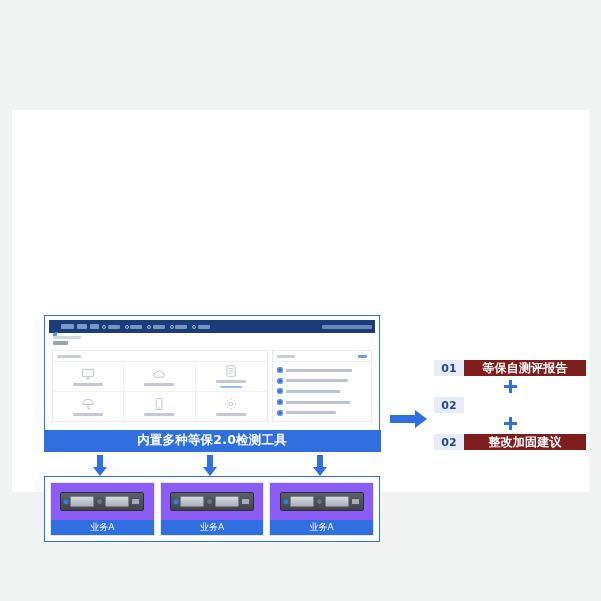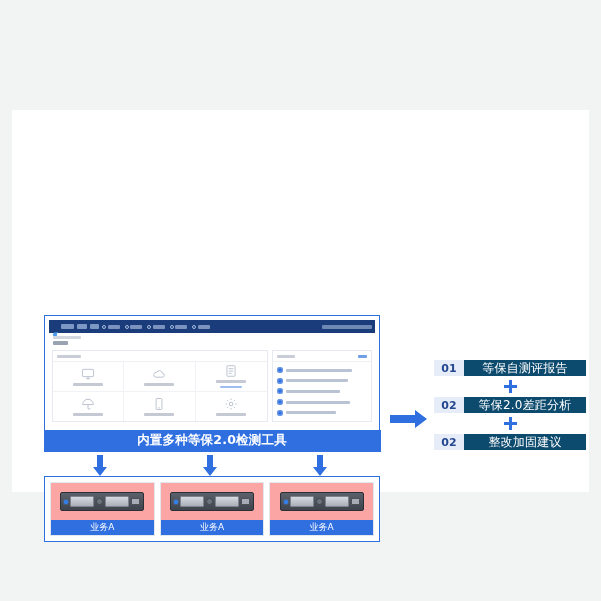--- a/index.html
+++ b/index.html
@@ -88,21 +88,21 @@
   
   .down-arrow { position:absolute; width:16px; height:22px; }
   .down-arrow svg { display:block; width:16px; height:22px; }
 
   
   #server-group {
     position:absolute; left:32px; top:366px; width:336px; height:66px;
     border:1.5px solid #2f6fe0; background:#ffffff; padding:5px;
     display:flex; gap:5px;
   }
-  .svr-card { flex:1 1 0; border:1px solid #e3e7ee; background:#fca5a5; display:flex; flex-direction:column; }
+  .svr-card { flex:1 1 0; border:1px solid #e3e7ee; background:#8b5cf6; display:flex; flex-direction:column; }
   .svr-pic { flex:1 1 auto; display:flex; align-items:center; justify-content:center; padding:3px 0; }
   .rack {
     width:84px; height:19px; background:linear-gradient(#5b616b,#3e434c);
     border:1.5px solid #2b2f37; border-radius:2px;
     display:flex; align-items:center; gap:2px; padding:0 3px;
   }
   .rack .led { width:4px; height:4px; border-radius:50%; background:#2f7ff0; box-shadow:0 0 2px #4f9cff; flex:0 0 auto; }
   .rack .slot { flex:1 1 auto; height:11px; background:linear-gradient(#d7dae0,#a9aeb8); border-radius:1px; border:0.5px solid #7e838d; }
   .rack .knob { width:7px; height:7px; border-radius:50%; background:#6d737d; border:1px solid #43474f; flex:0 0 auto; }
   .rack .port { width:9px; height:7px; background:#a7acb6; border:1px solid #4c5158; border-radius:1px; flex:0 0 auto; }
@@ -117,22 +117,22 @@
 
   
   #deliverables { position:absolute; left:422px; top:250px; width:152px; }
   .dlv-row { display:flex; align-items:stretch; height:16px; }
   .dlv-num {
     flex:0 0 30px; background:#e6ecf8; color:#24478f;
     font-size:11px; font-weight:bold;
     display:flex; align-items:center; justify-content:center;
   }
   .dlv-label {
-    flex:1 1 auto; background:#0c4a6e; color:#ffffff;
-    font-size:12px; font-weight:normal; letter-spacing:.2px;
+    flex:1 1 auto; background:#7f1d1d; color:#ffffff;
+    font-size:12px; font-weight:bold; letter-spacing:.2px;
     display:flex; align-items:center; justify-content:center;
   }
   .plus-wrap { height:21px; display:flex; align-items:center; justify-content:center; }
   .plus-wrap svg { display:block; width:13px; height:13px; }
 </style>
 </head>
 <body>
 
 <div id="canvas">
 
@@ -355,21 +355,20 @@
       </div>
 
       <div class="plus-wrap">
         <svg viewBox="0 0 13 13">
             <path d="M5 0h3v5h5v3H8v5H5V8H0V5h5z" fill="#2f6fe0"></path>
           </svg>
       </div>
 
       <div class="dlv-row">
         <div class="dlv-num">02</div>
-        <div class="dlv-label">等保2.0差距分析</div>
       </div>
 
       <div class="plus-wrap">
         <svg viewBox="0 0 13 13">
             <path d="M5 0h3v5h5v3H8v5H5V8H0V5h5z" fill="#2f6fe0"></path>
           </svg>
       </div>
 
       <div class="dlv-row">
         <div class="dlv-num">02</div>

